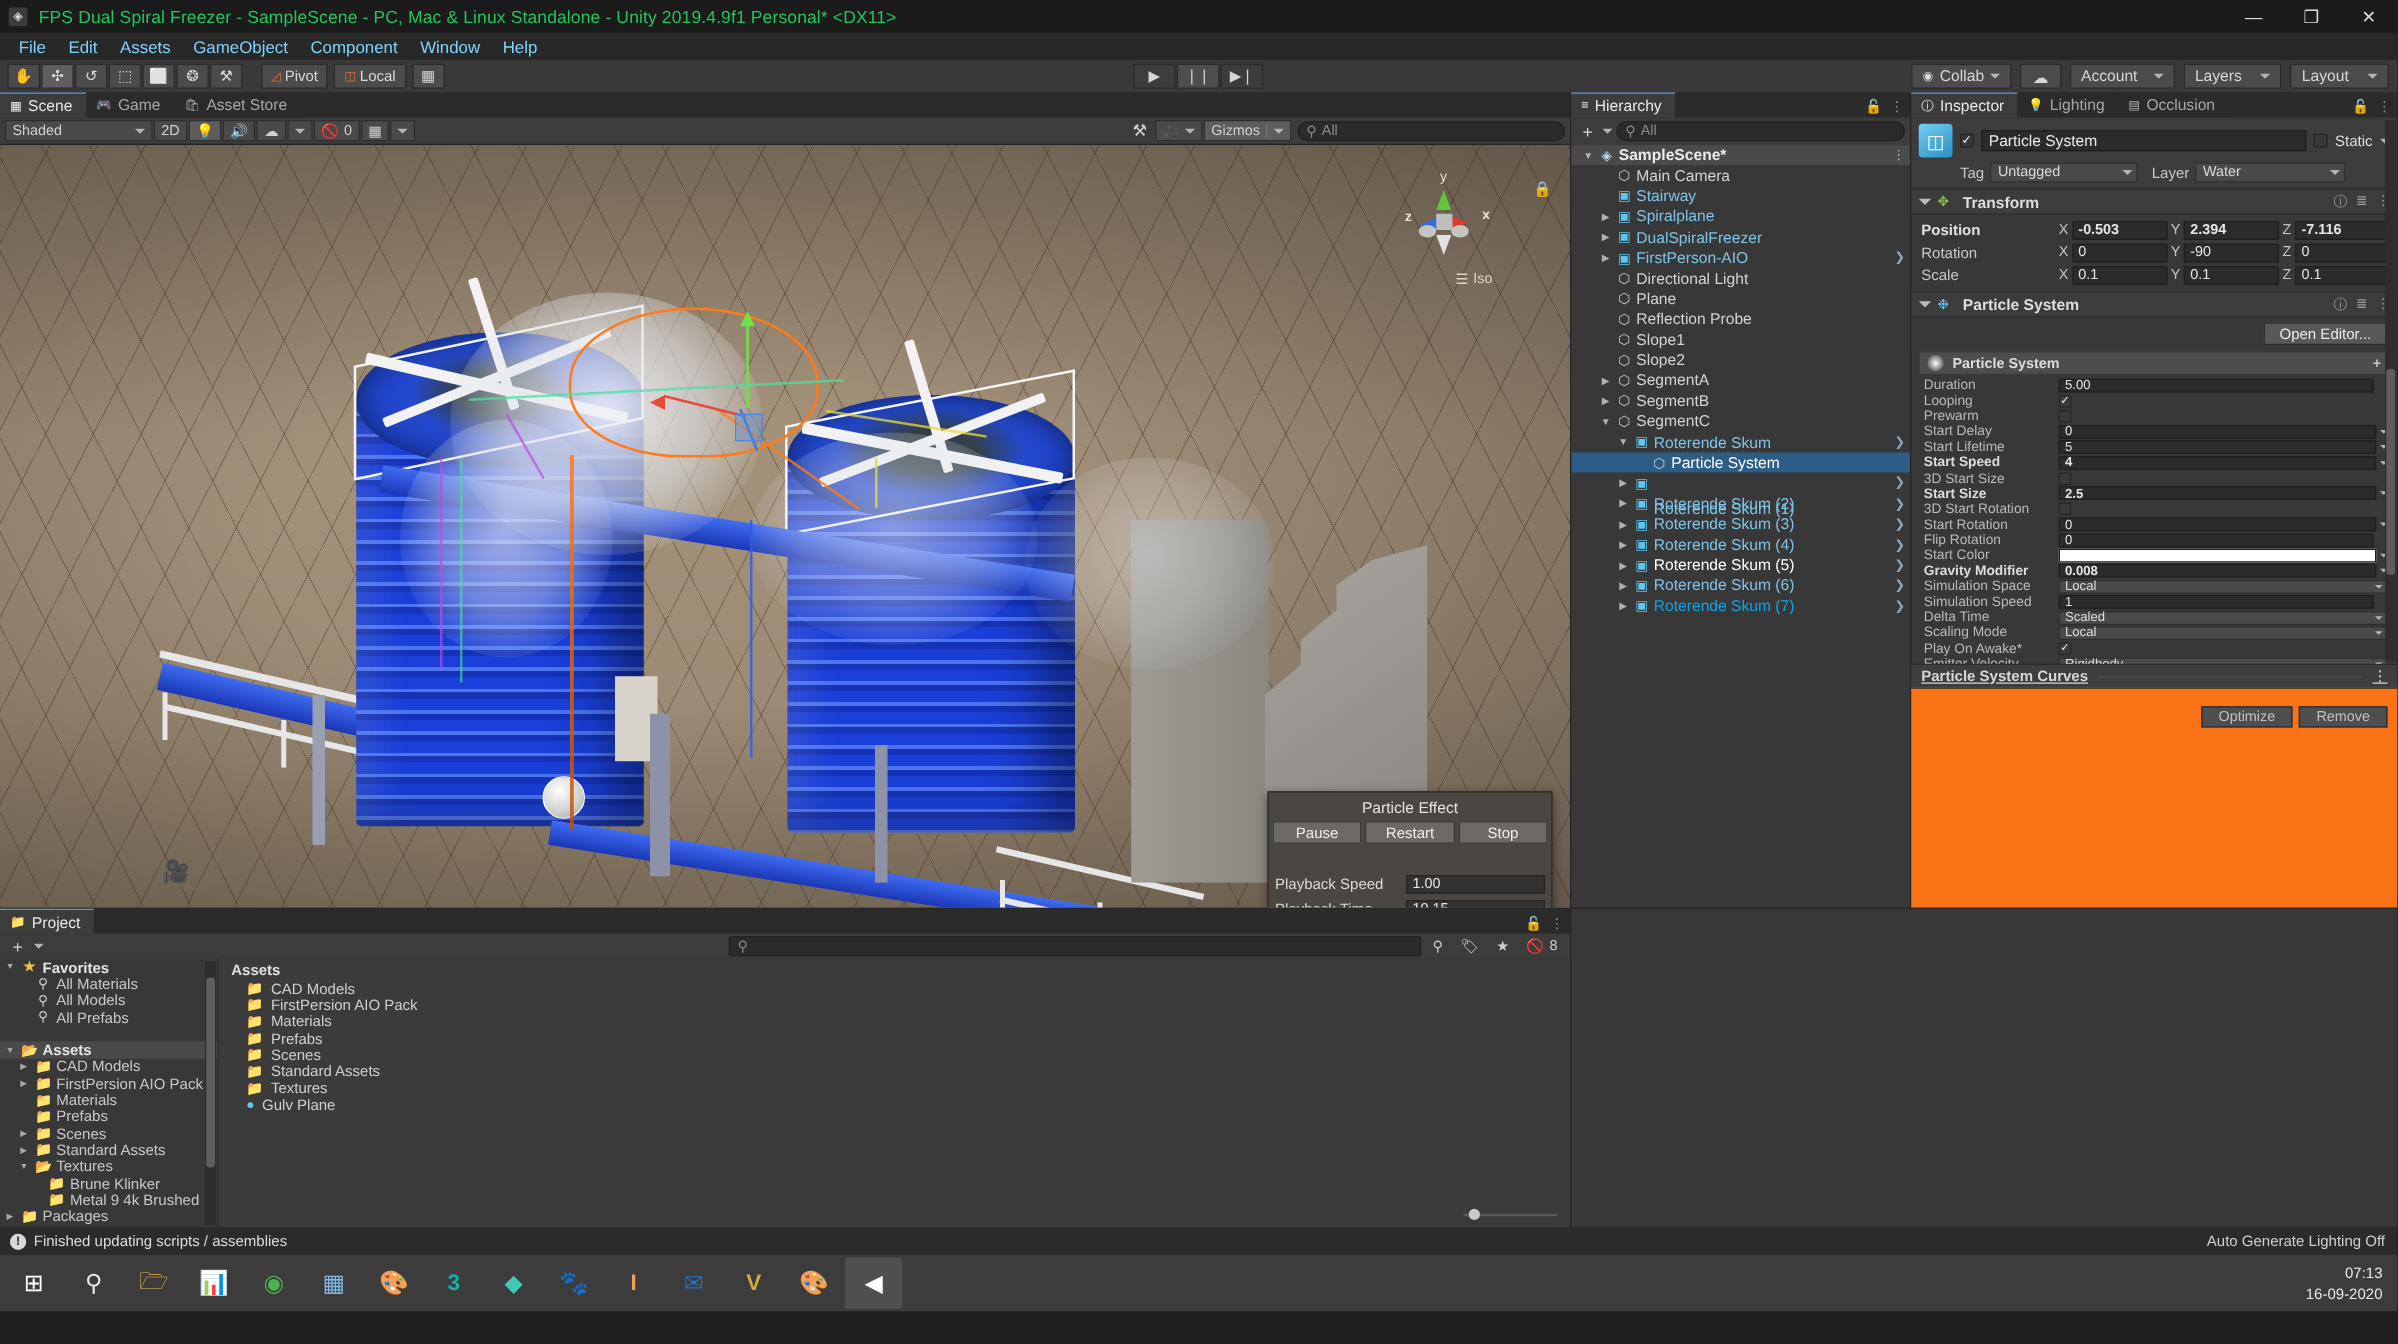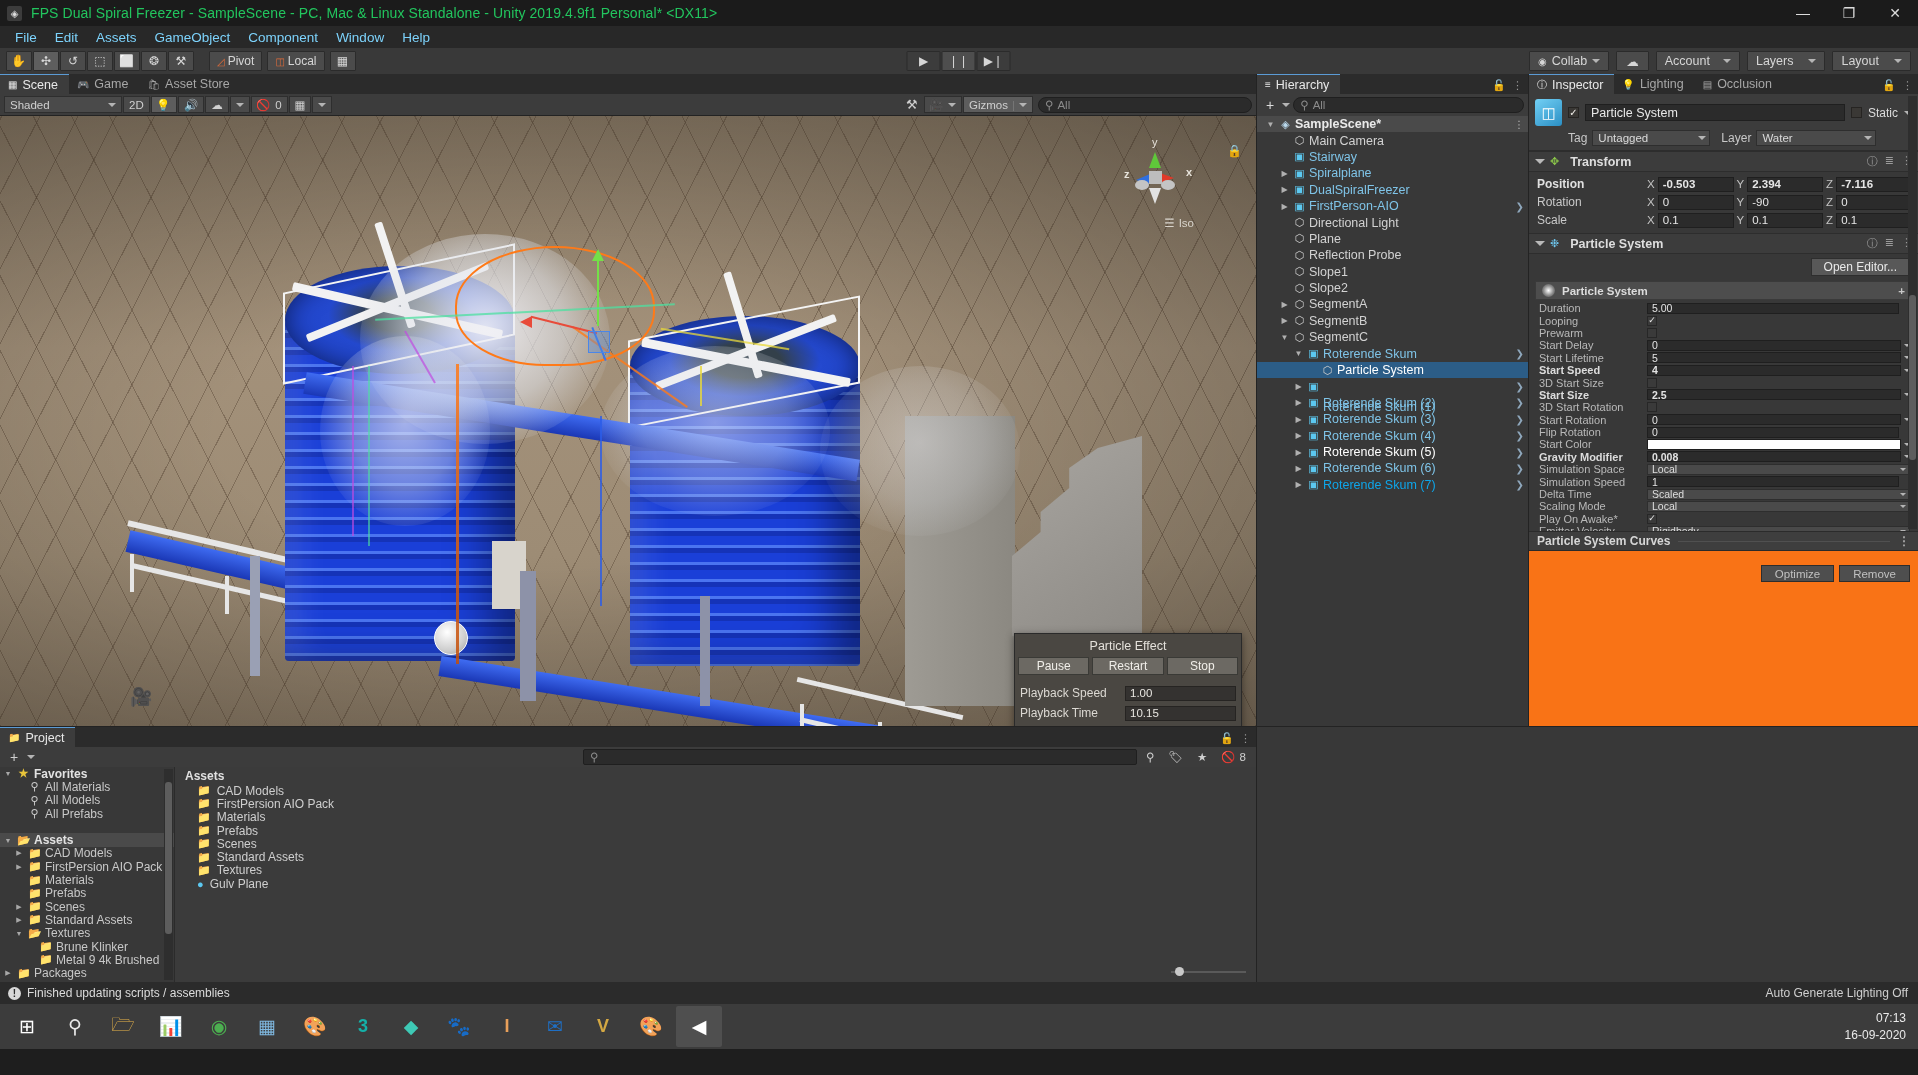--- a/index.html
+++ b/index.html
@@ -89,21 +89,21 @@
   #isoLabel { position:absolute; right:62px; top:100px; font-size:11.5px; color:#d8d4cc; display:flex; gap:4px; align-items:center;}
   #sceneLock { position:absolute; right:14px; top:28px; color:#cbc7bf; font-size:12px; }
   #camIcon { position:absolute; left:130px; top:570px; font-size:18px; color:#e8e5de; }
 
   
   #particleEffect {
     position:absolute; left:1014px; top:517px; width:228px; background:#4a4742;
     border:1px solid #2a2a2a; box-shadow:0 2px 8px rgba(0,0,0,.45); padding:0 0 4px;
   }
   #particleEffect .pe-title { text-align:center; font-size:12.5px; color:#e4e1db; padding:5px 0 4px; }
-  #particleEffect .pe-btnrow { display:flex; margin:0 3px 8px; }
+  #particleEffect .pe-btnrow { display:flex; margin:0 3px 22px; }
   #particleEffect .pe-btn { flex:1; height:18px; background:#6c6963; border:1px solid #3a3a36;
     display:flex;align-items:center;justify-content:center; font-size:12px; color:#f0eee9; cursor:default; }
   #particleEffect .pe-row { display:flex; align-items:center; height:20px; padding:0 5px; font-size:12px; color:#dcd9d3; }
   #particleEffect .pe-lbl { width:105px; }
   #particleEffect .pe-field { flex:1; height:15px; background:#343230; border:1px solid #262422; color:#e8e6e1; font-size:11.5px; padding-left:4px; display:flex; align-items:center;}
   #particleEffect .pe-val { flex:1; font-size:12px; color:#cdcac4; }
   .cbox { width:11px;height:11px;background:#3a3835;border:1px solid #262422; display:flex;align-items:center;justify-content:center;font-size:9px;color:#eee; }
   .cbox.ck::after { content:"\2713"; font-size:10px; color:#f2f0eb; line-height:1; }
 
   
@@ -154,21 +154,21 @@
   .prow { height:12.4px; display:flex; align-items:center; font-size:11px; padding:0 8px 0 10px; }
   .prow .pl { width:108px; color:#b9b9b9; white-space:nowrap; }
   .prow.b .pl { font-weight:bold; color:#dcdcdc; }
   .prow .pf { flex:1; height:11px; background:#2b2b2b; border:1px solid #1f1f1f; font-size:10.5px; color:#e3e3e3; padding-left:4px; display:flex; align-items:center; }
   .prow.b .pf { font-weight:bold; }
   .prow .ps { flex:1; height:11px; background:#4a4a4a; border:1px solid #2e2e2e; font-size:10.5px; color:#dedede; padding-left:4px; display:flex;align-items:center;justify-content:space-between; padding-right:3px;}
   .prow .pcb { width:10px;height:10px;background:#3a3a3a;border:1px solid #272727;display:flex;align-items:center;justify-content:center;}
   .prow .pcb.ck::after{content:"\2713";font-size:9px;color:#e8e8e8;line-height:1;}
   .prow .arrowdn { width:0;height:0;border-left:3.5px solid transparent;border-right:3.5px solid transparent;border-top:3.5px solid #b5b5b5; margin-left:3px;}
   .colorbar { flex:1; height:11px; background:#ffffff; border:1px solid #1f1f1f; }
-  .curvesBar { height:19px; background:#3e3e3e; border-top:1px solid #2b2b2b; display:flex; align-items:center; padding:0 8px; font-size:12px; color:#d6d6d6; font-weight:bold; gap:8px;}
+  .curvesBar { height:19px; background:#3e3e3e; border-top:1px solid #2b2b2b; display:flex; align-items:center; padding:0 8px; font-size:12px; color:#d6d6d6; font-weight:bold; gap:8px;text-decoration:underline;}
   .curvesBar .ln { flex:1; height:1px; background:#505050; }
   #curvesArea { flex:0 0 176px; background:#f97316; position:relative; border-top:1px solid #2a2a2a;}
   #curvesArea .btnrow { position:absolute; right:8px; top:14px; display:flex; gap:5px; }
   #curvesArea .cbtn { height:17px; padding:0 13px; background:#4e4e4e; border:1px solid #2d2d2d; font-size:11.5px; color:#c0c0c0; display:flex;align-items:center; }
   .vscroll { position:absolute; right:1px; top:2px; bottom:2px; width:9px; background:#2e2e2e; }
   .vscroll .th { position:absolute; left:1px; width:7px; background:#5d5d5d; border-radius:3px; }
 
   
   #lower { display:flex; height:256px; border-top:1px solid #232323; }
   #projPanel { width:1256px; background:#383838; display:flex; flex-direction:column; }

